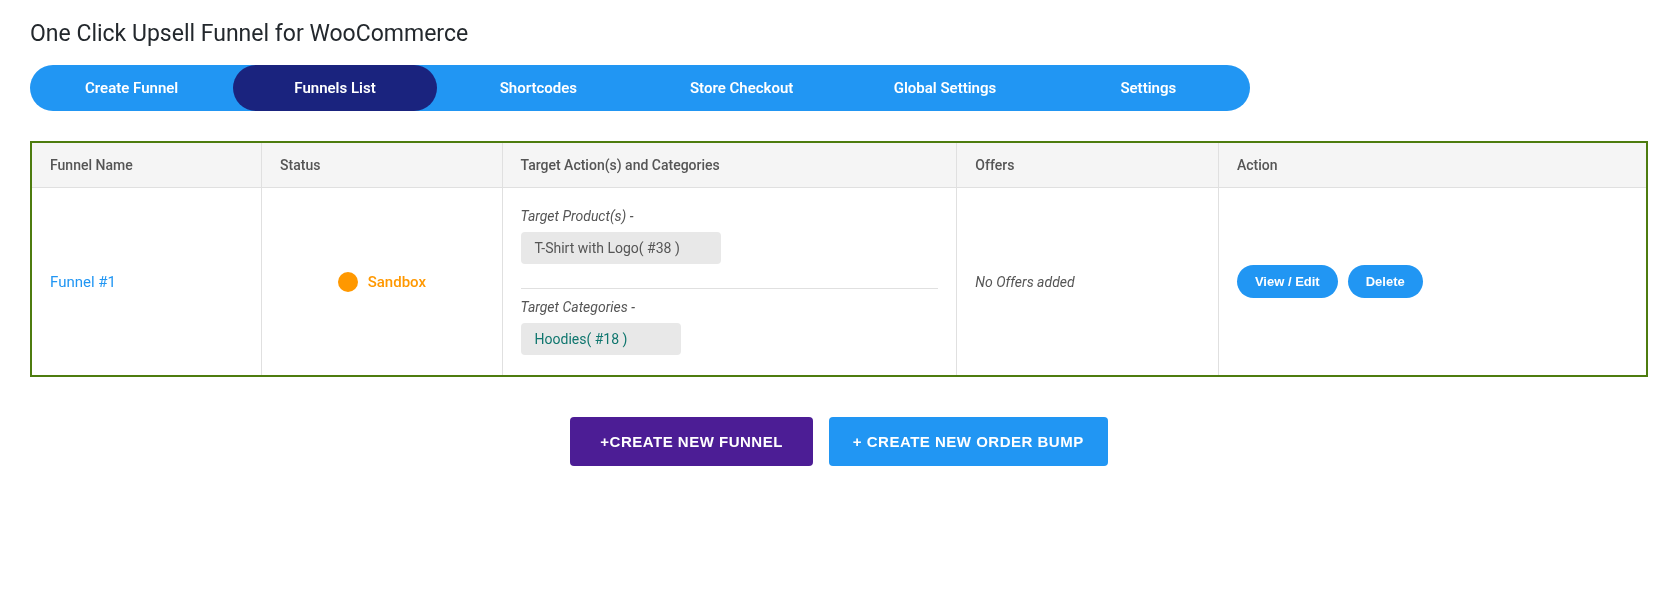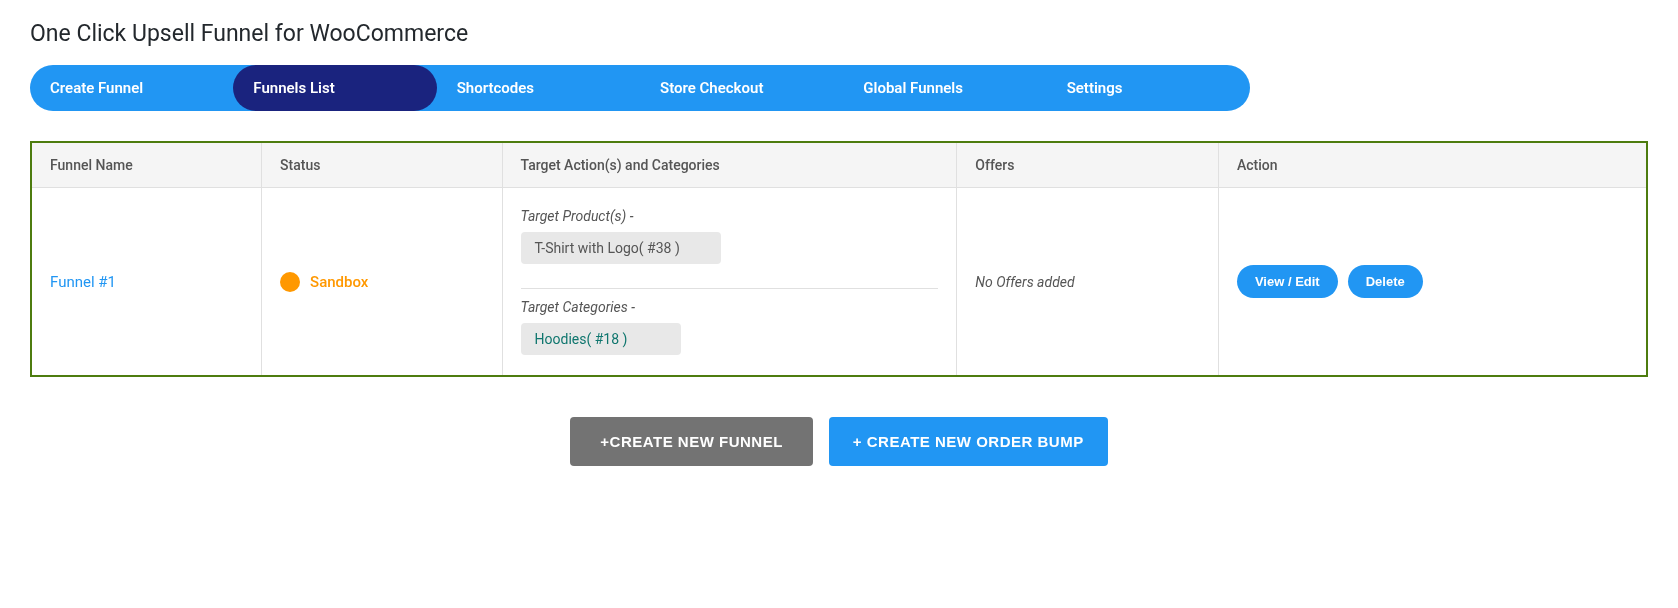--- a/index.html
+++ b/index.html
@@ -23,20 +23,21 @@
       display: flex;
       background: #2196F3;
       border-radius: 30px;
       overflow: hidden;
       max-width: 1220px;
       margin-bottom: 30px;
     }
     .nav-tab {
       flex: 1;
       padding: 14px 20px;
+      text-align: center;
       color: #fff;
       font-size: 15px;
       font-weight: 600;
       cursor: pointer;
       border-radius: 30px;
       transition: background 0.2s;
     }
     .nav-tab.active {
       background: #1a237e;
       border-radius: 30px;
@@ -75,20 +76,21 @@
       font-size: 15px;
       cursor: pointer;
       text-decoration: none;
       margin-top: 15px;
     }
 
     .status-cell {
       display: flex;
       align-items: center;
       gap: 10px;
+      justify-content: center;
     }
     .status-dot {
       width: 20px;
       height: 20px;
       border-radius: 50%;
       display: inline-block;
       flex-shrink: 0;
     }
     .status-dot.sandbox { background: #FF9800; }
     .status-label {
@@ -165,21 +167,21 @@
     }
 
     
     .bottom-actions {
       display: flex;
       gap: 16px;
       justify-content: center;
       padding: 10px 0 20px 0;
     }
     .btn-create-funnel {
-      background: #737373;
+      background: #4c1d95;
       color: #fff;
       border: none;
       border-radius: 4px;
       padding: 16px 30px;
       font-size: 15px;
       font-weight: 700;
       cursor: pointer;
       letter-spacing: 0.5px;
       text-transform: uppercase;
     }
@@ -199,21 +201,21 @@
 </head>
 <body>
 
 <h1 class="page-title">One Click Upsell Funnel for WooCommerce</h1>
 
 <nav class="nav-tabs">
   <div class="nav-tab">Create Funnel</div>
   <div class="nav-tab active">Funnels List</div>
   <div class="nav-tab">Shortcodes</div>
   <div class="nav-tab">Store Checkout</div>
-  <div class="nav-tab">Global Funnels</div>
+  <div class="nav-tab">Global Settings</div>
   <div class="nav-tab">Settings</div>
 </nav>
 
 <table class="funnel-table">
   <thead>
     <tr>
       <th>Funnel Name</th>
       <th>Status</th>
       <th>Target Action(s) and Categories</th>
       <th>Offers</th>

